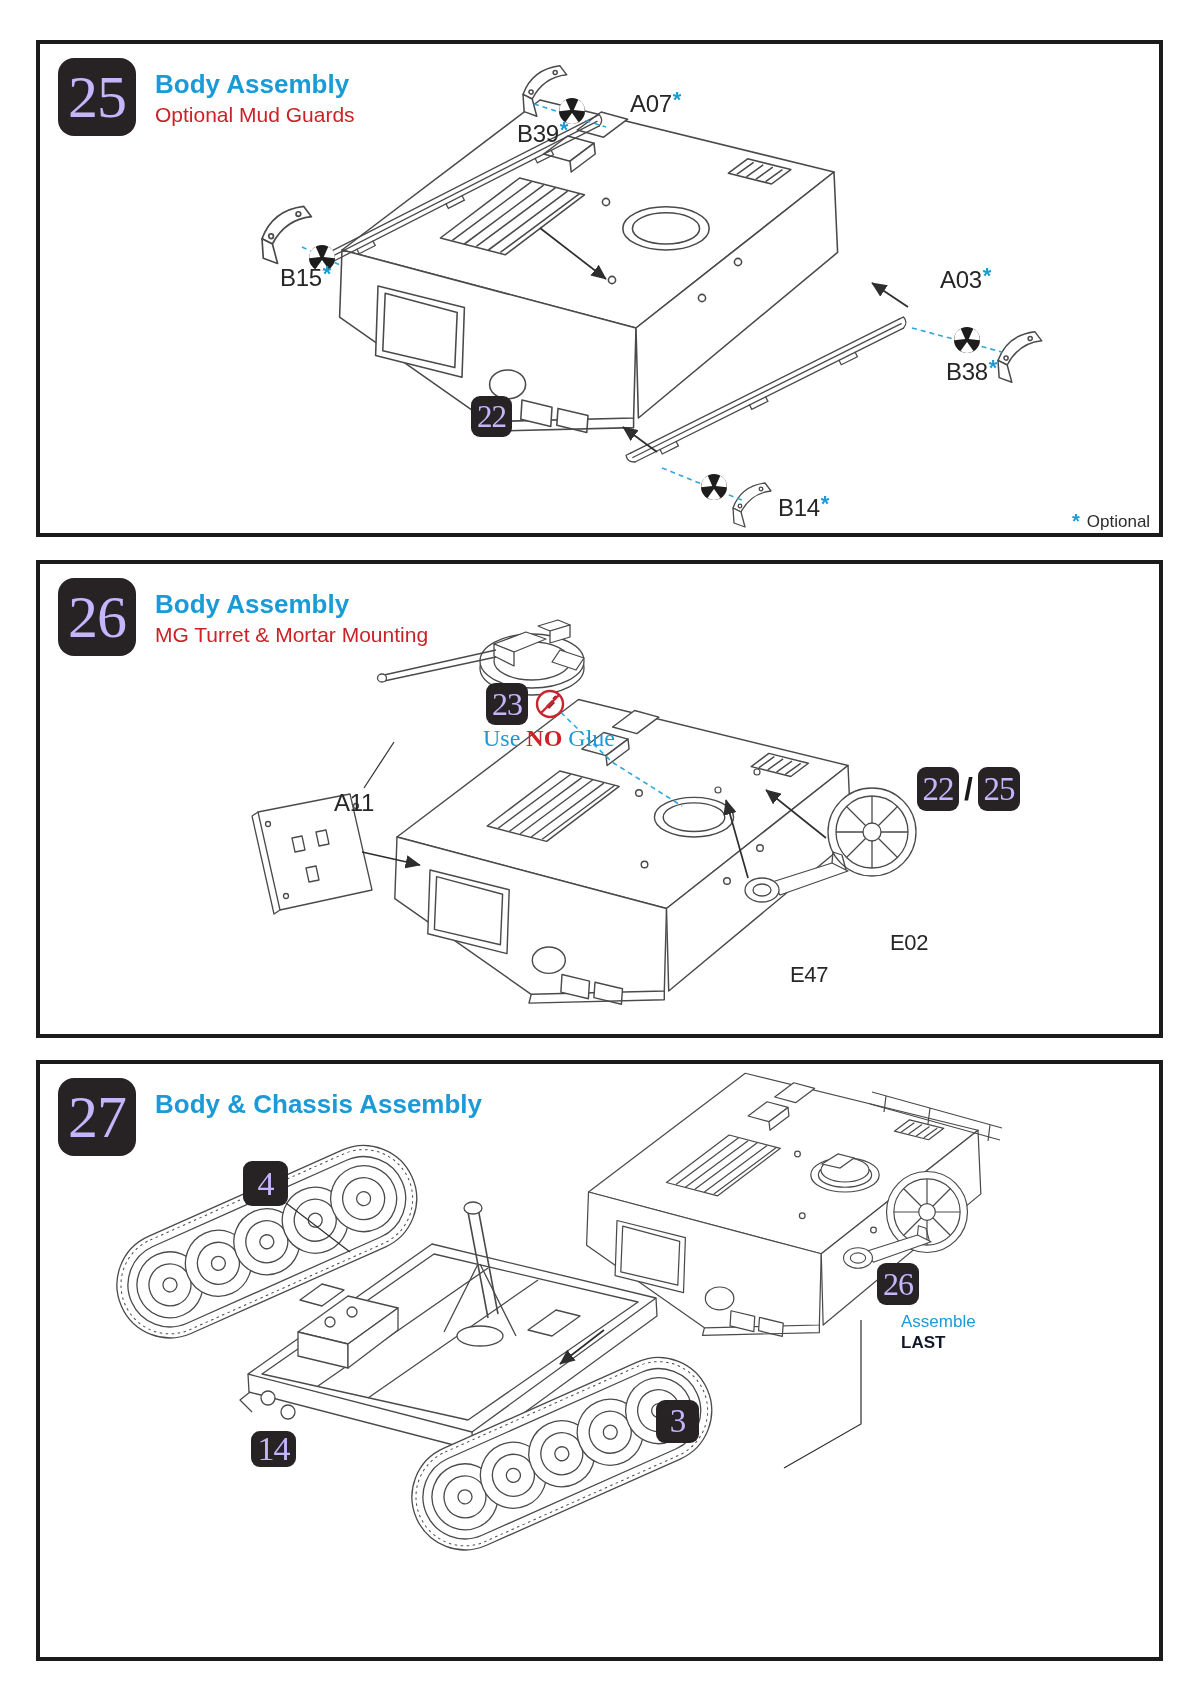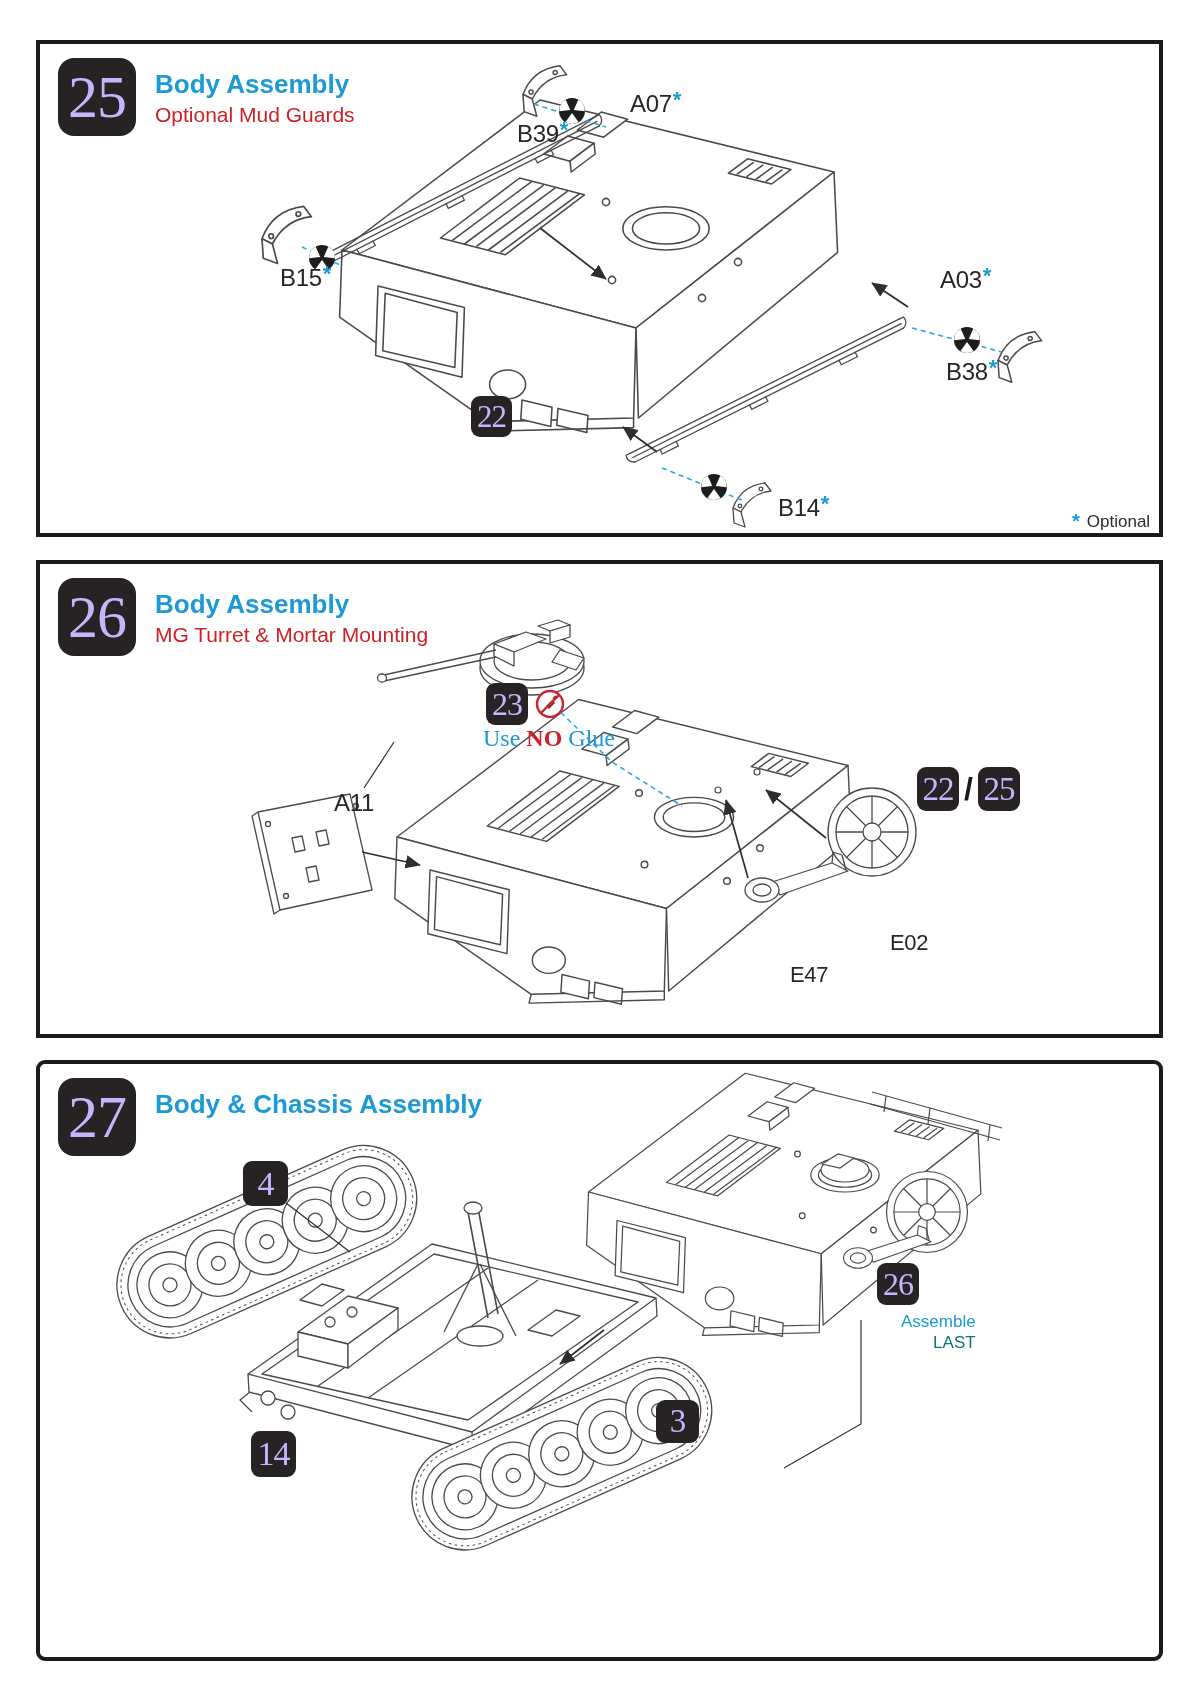--- a/index.html
+++ b/index.html
@@ -6,21 +6,21 @@
   body{
     width:1200px;height:1702px;background:#ffffff;position:relative;
     font-family:"Liberation Sans", sans-serif;overflow:hidden;
   }
   .panel{
     position:absolute;left:36px;width:1127px;background:#fff;
     border:4px solid #1b1b1b;box-sizing:border-box;
   }
   #panel25{top:40px;height:497px;}
   #panel26{top:560px;height:478px;}
-  #panel27{top:1060px;height:601px;border-radius:9px;}
+  #panel27{top:1060px;height:601px;}
   .art{position:absolute;left:-4px;top:-4px;z-index:1;}
   .hdr{position:absolute;left:18px;top:14px;display:flex;gap:19px;z-index:3;}
   .badge{
     background:#272324;color:#c4b5fd;display:flex;align-items:center;justify-content:center;
     font-family:"Liberation Serif", serif;line-height:1;letter-spacing:-1px;
   }
   .badge-lg{width:78px;height:78px;border-radius:16px;font-size:60px;}
   .badge-sm{position:absolute;z-index:3;border-radius:9px;}
   .hdr-titles{padding-top:12px;}
   .hdr-title{color:#1b9ad6;font-size:26px;font-weight:bold;line-height:1.1;}
@@ -29,21 +29,21 @@
     position:absolute;z-index:2;font-size:24px;color:#262626;white-space:nowrap;
     letter-spacing:-0.3px;line-height:1;
   }
   .plabel .ast{color:#1b9ad6;font-weight:bold;font-size:22px;position:relative;top:-5px;margin-left:1px;}
   .refpair{position:absolute;display:flex;align-items:center;gap:4px;z-index:3;}
   .refpair .slash{font-size:32px;font-weight:bold;color:#191919;padding:0 1px;}
   .glue-note{position:absolute;z-index:3;font-size:24px;color:#1b9ad6;white-space:nowrap;line-height:1;font-family:Liberation Serif, serif;}
   .glue-note .no{color:#cc2127;font-weight:bold;}
   .assemble-note{position:absolute;z-index:3;font-size:17px;line-height:1.25;white-space:nowrap;margin-left:25px;}
   .assemble-note .l1{color:#1b9ad6;}
-  .assemble-note .l2{color:#0f766e;font-weight:normal;text-align:right;}
+  .assemble-note .l2{color:#0f172a;font-weight:bold;}
   .footnote{position:absolute;z-index:3;font-size:17px;color:#2c2c2c;white-space:nowrap;line-height:1;}
   .footnote .ast{color:#1b9ad6;font-weight:bold;font-size:20px;margin-right:7px;position:relative;top:1px;}
   .dash{stroke:#2aa8df;stroke-width:1.6;stroke-dasharray:5 4;fill:none;}
   .arrow{stroke:#2e2e2e;stroke-width:1.7;fill:none;}
   .leader{stroke:#2e2e2e;stroke-width:1.2;fill:none;}
 </style>
 </head>
 <body>
 
 <svg width="0" height="0" style="position:absolute" aria-hidden="true">
@@ -281,20 +281,20 @@
     <path class="leader" d="M 861,1320 L 861,1424 L 784,1468"></path>
     <path class="arrow" d="M 604,1330 L 560,1364" marker-end="url(#ah3)"></path>
   </svg>
   <header class="hdr">
     <div class="badge badge-lg">27</div>
     <div class="hdr-titles">
       <div class="hdr-title">Body &amp; Chassis Assembly</div>
     </div>
   </header>
   <div class="badge badge-sm" style="left:203px;top:97px;width:45px;height:45px;font-size:34px">4</div>
-  <div class="badge badge-sm" style="left:211px;top:367px;width:45px;height:46px;font-size:34px">14</div>
+  <div class="badge badge-sm" style="left:211px;top:367px;width:45px;height:36px;font-size:34px">14</div>
   <div class="badge badge-sm" style="left:616px;top:336px;width:43px;height:43px;font-size:33px">3</div>
   <div class="badge badge-sm" style="left:837px;top:199px;width:42px;height:42px;font-size:32px">26</div>
   <div class="assemble-note" style="left:836px;top:247px">
     <div class="l1">Assemble</div>
     <div class="l2">LAST</div>
   </div>
 </section>
 
 </body></html>

